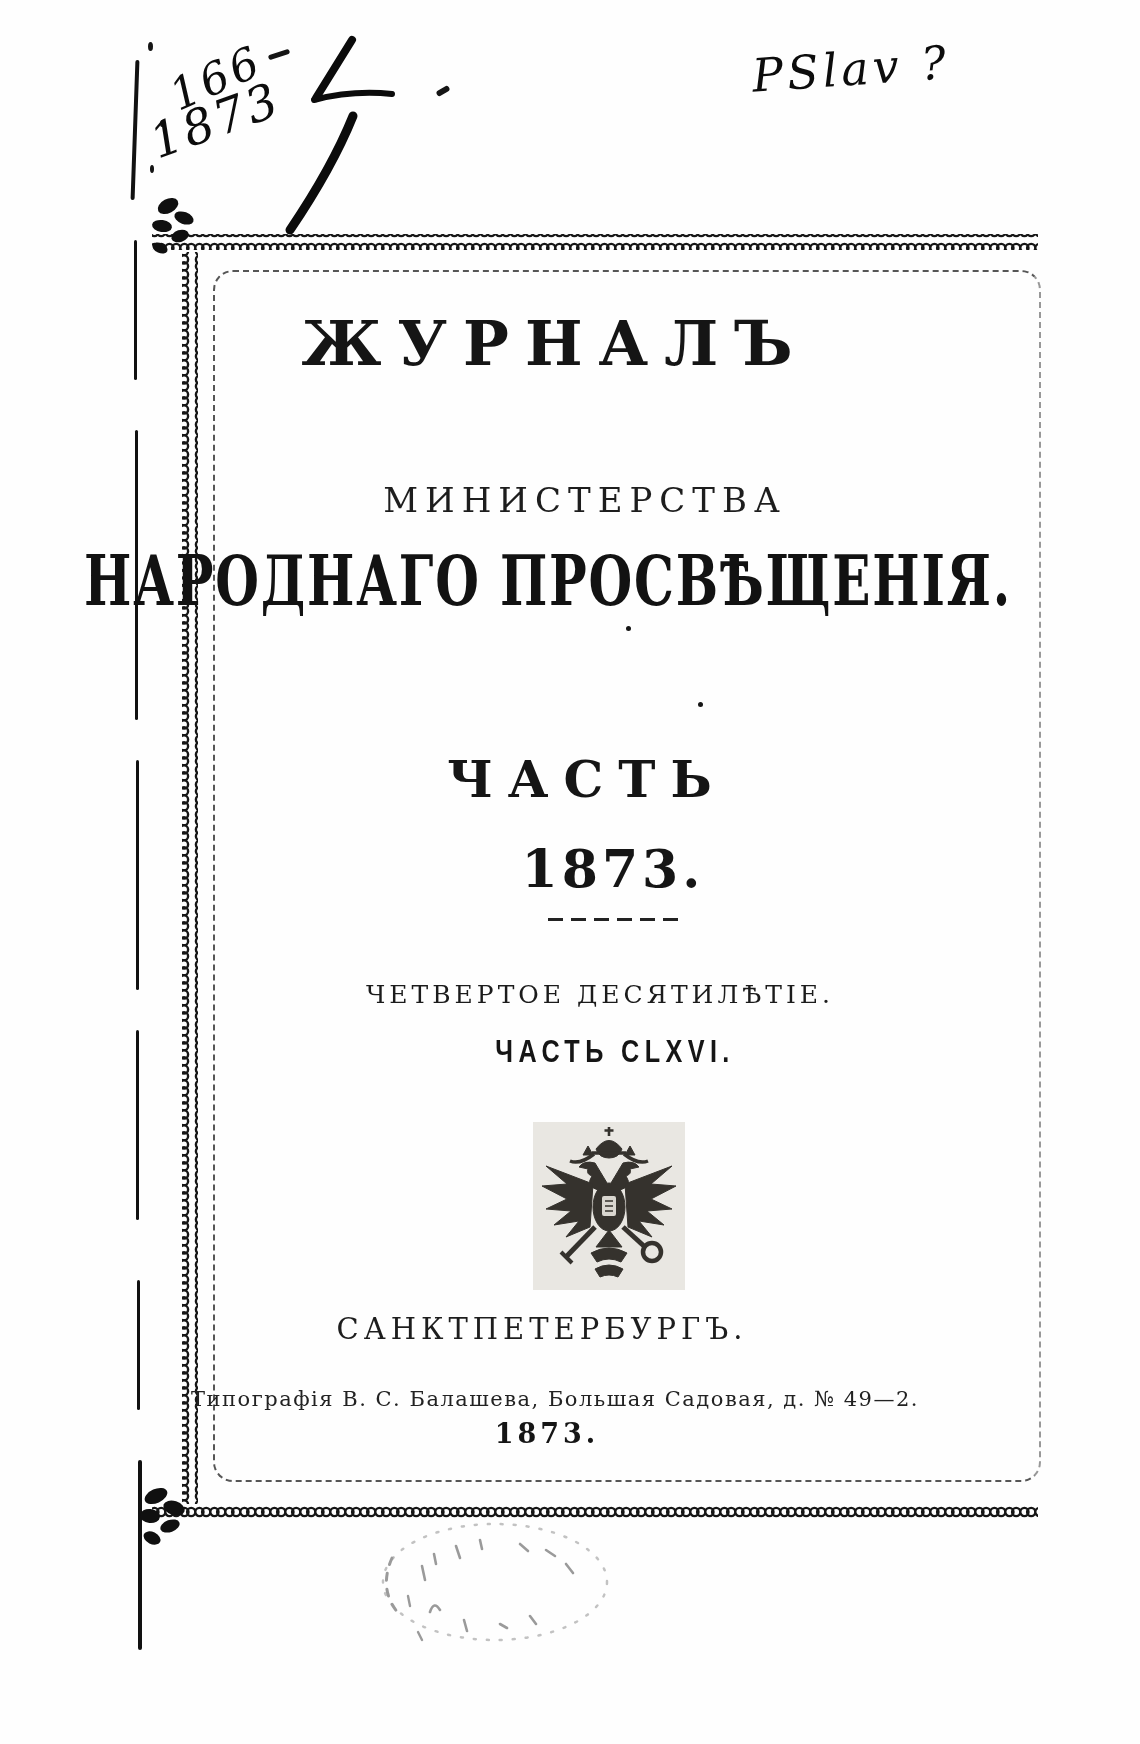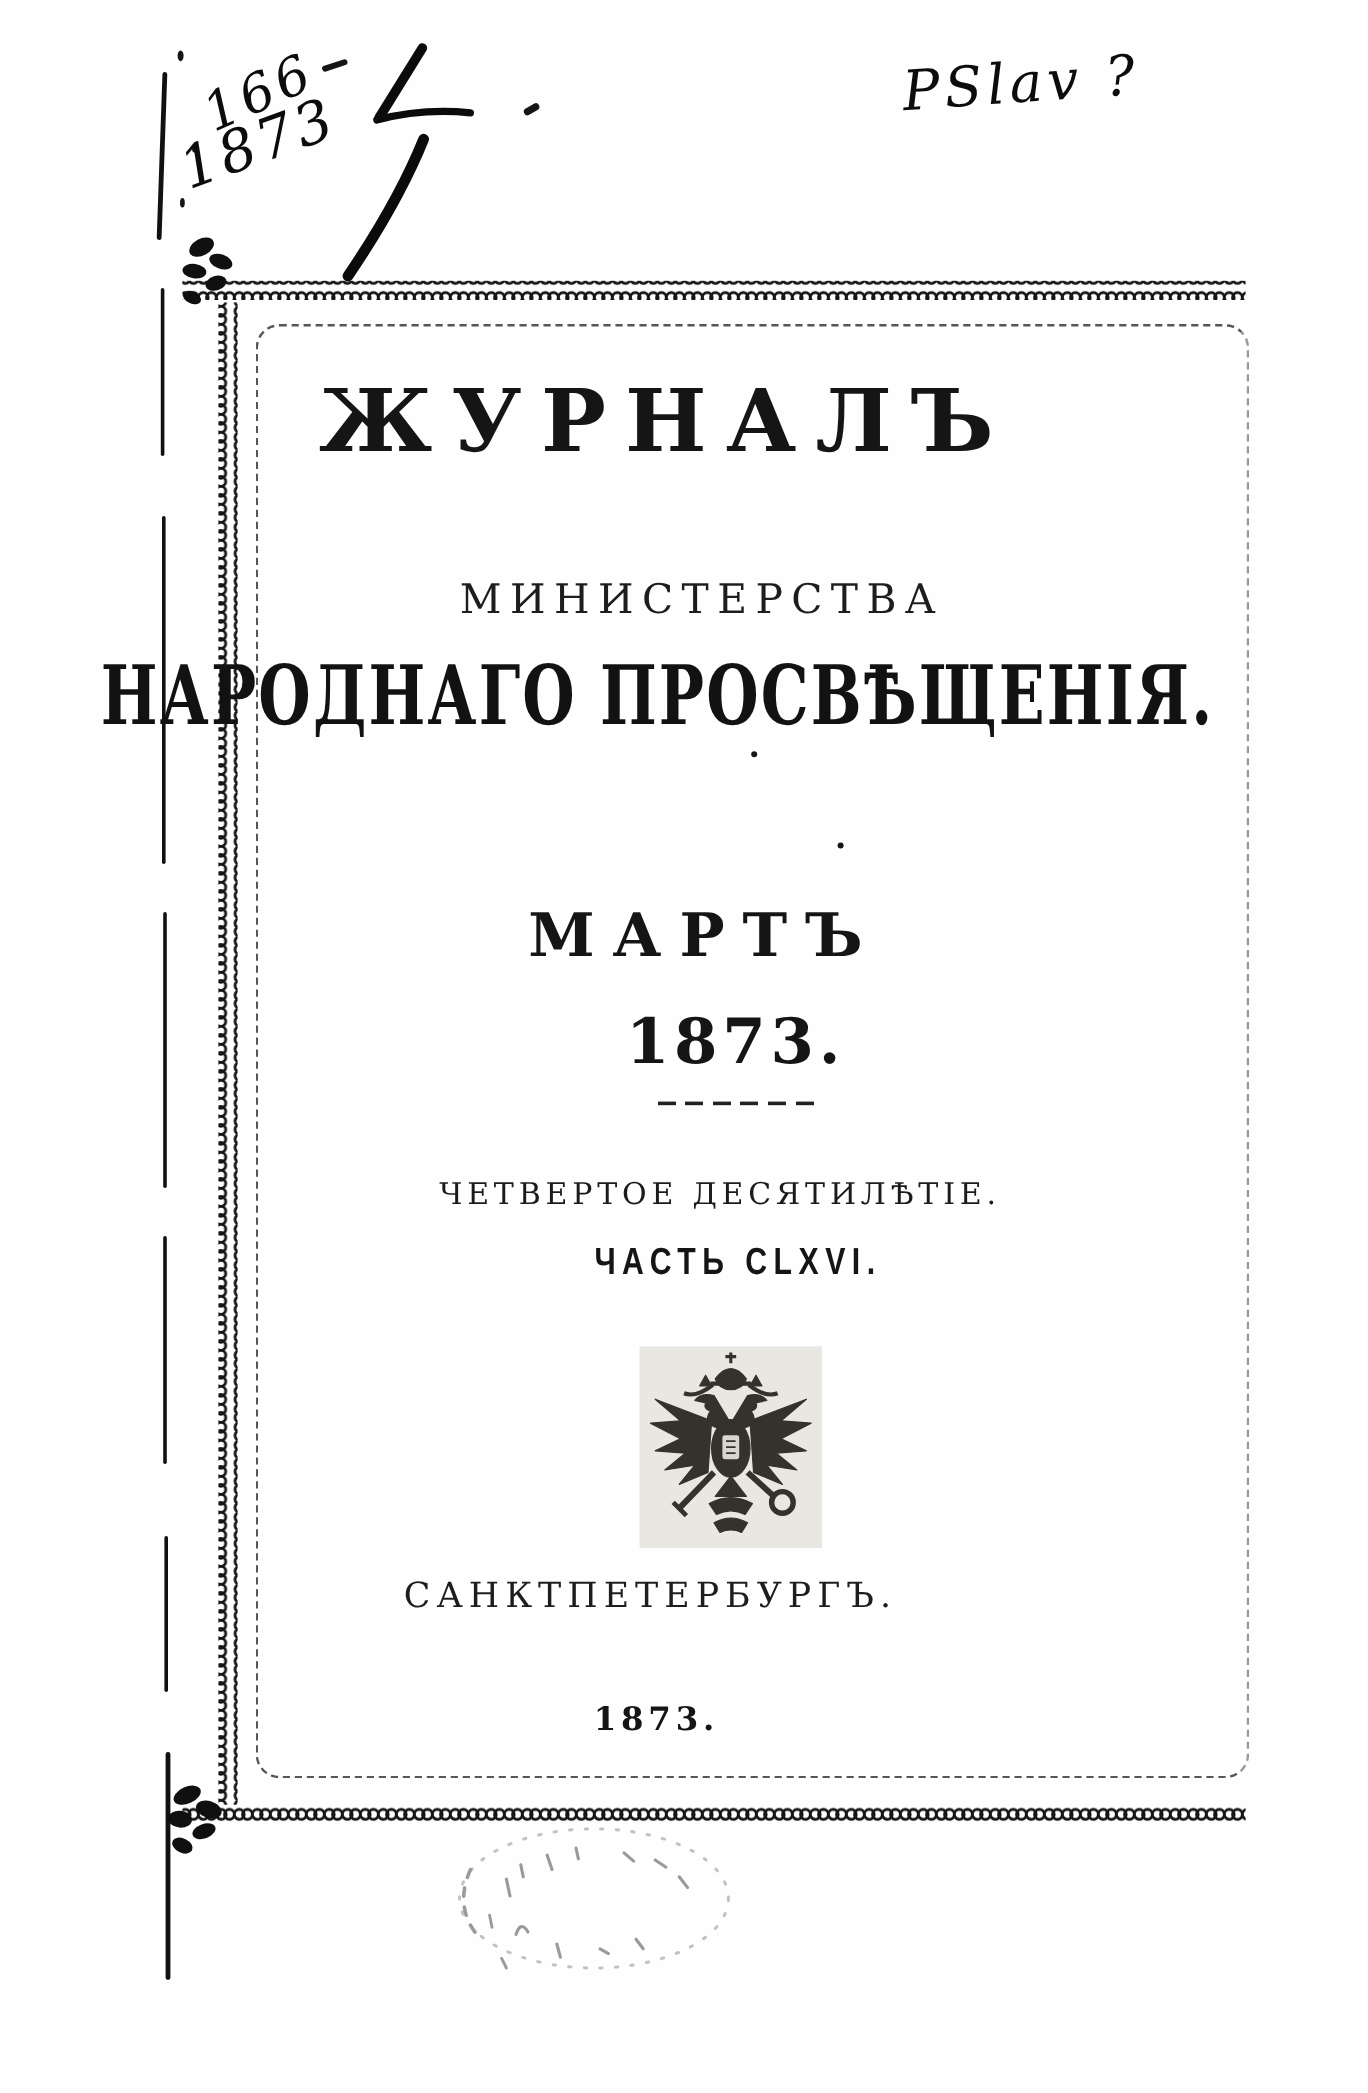--- a/index.html
+++ b/index.html
@@ -31,21 +31,21 @@
   .inner-border{
     position:absolute;left:213px;top:270px;width:824px;height:1208px;
     border:2px dashed rgba(30,30,30,.75);
     border-right-color:rgba(30,30,30,.45);
     border-radius:20px;
   }
   
   .pline{position:absolute;left:50%;white-space:nowrap;}
   .t-journal{
     top:308px;margin-left:-15px;transform:translateX(-50%);
-    font-size:72px;font-weight:bold;letter-spacing:16px;
+    font-size:61px;font-weight:bold;letter-spacing:16px;
     color:#151515;
   }
   .t-ministry{
     top:480px;margin-left:15px;transform:translateX(-50%);
     font-size:34px;letter-spacing:7px;color:#1d1d1d;
   }
   .t-department{
     top:540px;margin-left:-22px;
     transform:translateX(-50%) scale(.88,1.2);transform-origin:center top;
     font-size:57px;font-weight:bold;letter-spacing:2px;color:#121212;
@@ -156,21 +156,21 @@
       <ellipse cx="170" cy="1526" rx="10" ry="6" transform="rotate(-20 170 1526)"></ellipse>
       <ellipse cx="152" cy="1538" rx="9" ry="6" transform="rotate(26 152 1538)"></ellipse>
     </g>
   </svg>
 
   <div class="inner-border"></div>
 
   <div class="pline t-journal">ЖУРНАЛЪ</div>
   <div class="pline t-ministry">МИНИСТЕРСТВА</div>
   <div class="pline t-department">НАРОДНАГО ПРОСВѢЩЕНІЯ.</div>
-  <div class="pline t-month">МАРТЪ</div>
+  <div class="pline t-month">ЧАСТЬ</div>
   <div class="pline t-year">1873.</div>
   <div class="rule-dashed"></div>
   <div class="pline t-decade">ЧЕТВЕРТОЕ ДЕСЯТИЛѢТІЕ.</div>
   <div class="pline t-part">ЧАСТЬ CLXVI.</div>
 
   <div class="emblem">
     <svg width="152" height="168" viewBox="0 0 152 168">
       <g fill="#35322d" stroke="#35322d" stroke-linejoin="round">
 
         <path d="M76 5 v9 M71.5 8.5 h9" fill="none" stroke-width="2.6"></path>
@@ -198,20 +198,21 @@
         <circle cx="119" cy="130" r="9" fill="none" stroke-width="4.5"></circle>
 
         <path d="M76 108 l-13 17 h26 z"></path>
         <path d="M58 131 q18 -10 36 0 l-6 9 q-12 -6 -24 0 z"></path>
         <path d="M62 147 q14 -8 28 0 l-5 8 q-9 -4 -18 0 z"></path>
       </g>
     </svg>
   </div>
 
   <div class="pline t-city">САНКТПЕТЕРБУРГЪ.</div>
+  <div class="pline t-printer">Типографія В. С. Балашева, Большая Садовая, д. № 49—2.</div>
   <div class="pline t-imprint-year">1873.</div>
 
   <svg class="deco-layer" width="1140" height="1744">
     <g transform="translate(360,1520)" stroke="#4a4a4a" fill="none" opacity="0.55" stroke-linecap="round">
       <ellipse cx="135" cy="62" rx="112" ry="58" stroke-width="2.5" stroke-dasharray="2 11" opacity="0.6"></ellipse>
       <path d="M32 38 q-14 32 7 56" stroke-width="3" stroke-dasharray="7 9"></path>
       <path d="M62 46 l3 14 M74 34 l2 10 M96 26 l4 12 M120 20 l2 9" stroke-width="2.6"></path>
       <path d="M160 24 l8 7 M186 30 l9 6 M206 44 l7 9" stroke-width="2.6"></path>
       <path d="M70 92 q4 -12 10 -2 M104 100 l3 11 M140 104 l7 4 M170 96 l6 8" stroke-width="2.6"></path>
       <path d="M48 76 l2 10 M58 112 l4 8" stroke-width="2.4"></path>

